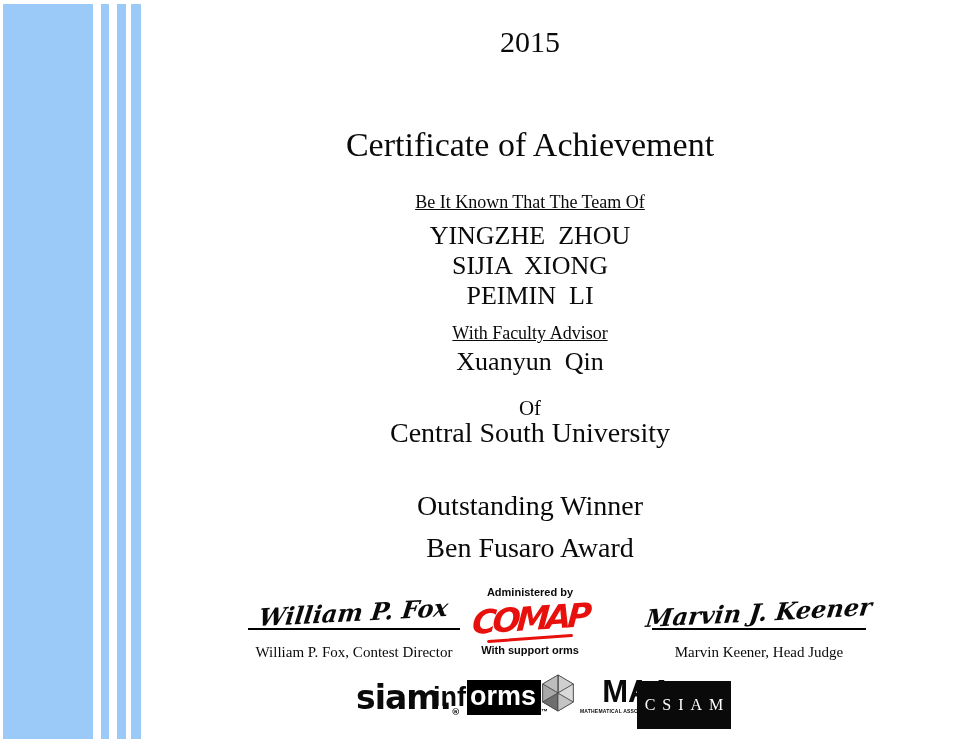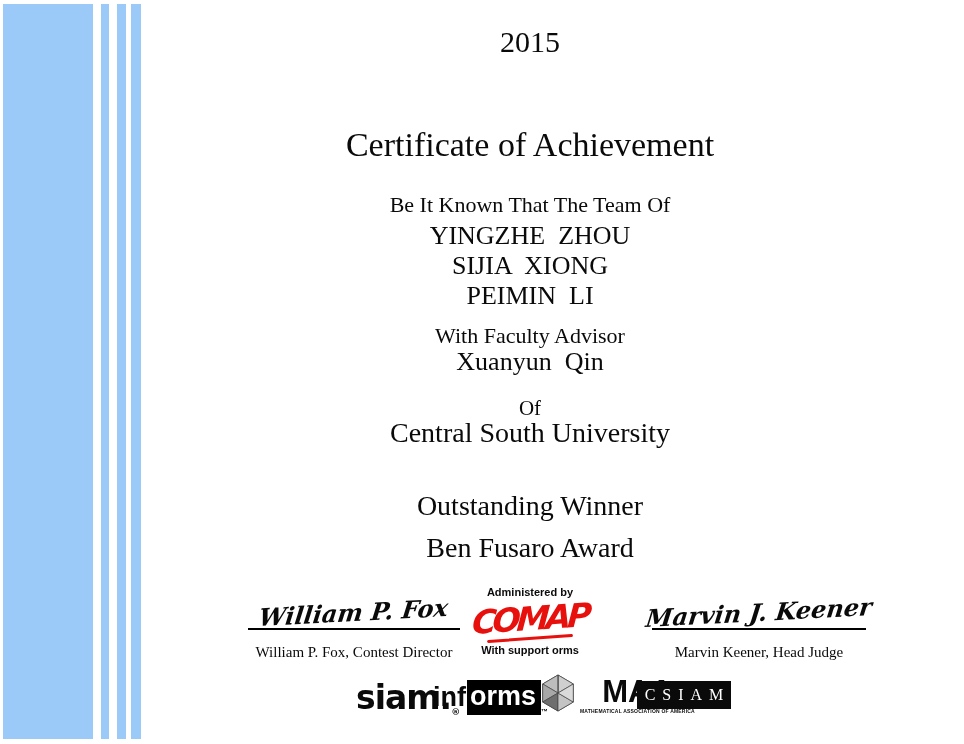--- a/index.html
+++ b/index.html
@@ -13,21 +13,21 @@
   .stripe1{ left:101px; width:8px;  }
   .stripe2{ left:117px; width:9px;  }
   .stripe3{ left:131px; width:10px; }
 
   
   .line { position:absolute; left:96px; width:868px; text-align:center; line-height:1.05; }
   .year      { top:26px;  font-size:30px; }
   .title     { font-size:34px; }
   .title1    { top:74px; }
   .title2    { top:127px; }
-  .small     { font-size:22px; }
+  .small     { font-size:18px;text-decoration:underline; }
   .intro-team{ top:193px; }
   .member    { font-size:26px; white-space:pre; }
   .m0 { top:222px; } .m1 { top:252px; } .m2 { top:282px; }
   .intro-adv { top:324px; }
   .adv-name  { top:348px; font-size:26px; white-space:pre; }
   .of-line   { top:397px; font-size:21px; }
   .univ      { top:418px; font-size:28px; }
   .desig     { top:469px; }
   .winner    { top:491px; font-size:28px; }
   .award     { top:533px; font-size:28px; }
@@ -59,21 +59,21 @@
   .siam .reg { font-size:9px; letter-spacing:0; vertical-align:-6px; }
   .informs { left:433px; top:680px; font-family:"Liberation Sans", sans-serif; font-weight:700;
              font-size:27px; display:flex; align-items:center; }
   .informs .boxed { background:#000; color:#fff; padding:1px 5px 3px 3px; margin-left:1px; }
   .informs .tm { font-size:7px; align-self:flex-end; letter-spacing:0; }
   .maa { left:540px; top:673px; display:flex; align-items:center; gap:4px; }
   .maa-text { display:flex; flex-direction:column; align-items:center; }
   .maa-name { font-family:"Liberation Sans", sans-serif; font-weight:700; font-size:31px; line-height:1; }
   .maa-tagline { font-family:"Liberation Sans", sans-serif; font-weight:700; font-size:5px;
                  letter-spacing:0.2px; margin-top:1px; white-space:nowrap; }
-  .csiam { left:637px; top:681px; background:#0a0a0a; color:#fff; width:94px; height:28px;
+  .csiam { left:637px; top:681px; background:#0a0a0a; color:#fff; width:94px; height:48px;
            display:flex; align-items:center; justify-content:center;
            font-family:"Liberation Serif", serif; font-size:16px; letter-spacing:7px;
            padding-left:7px;text-align:center; }
 </style>
 </head>
 <body>
 
 <div class="page">
 
   <div class="deco band" style="background:#9bcaf8"></div>

